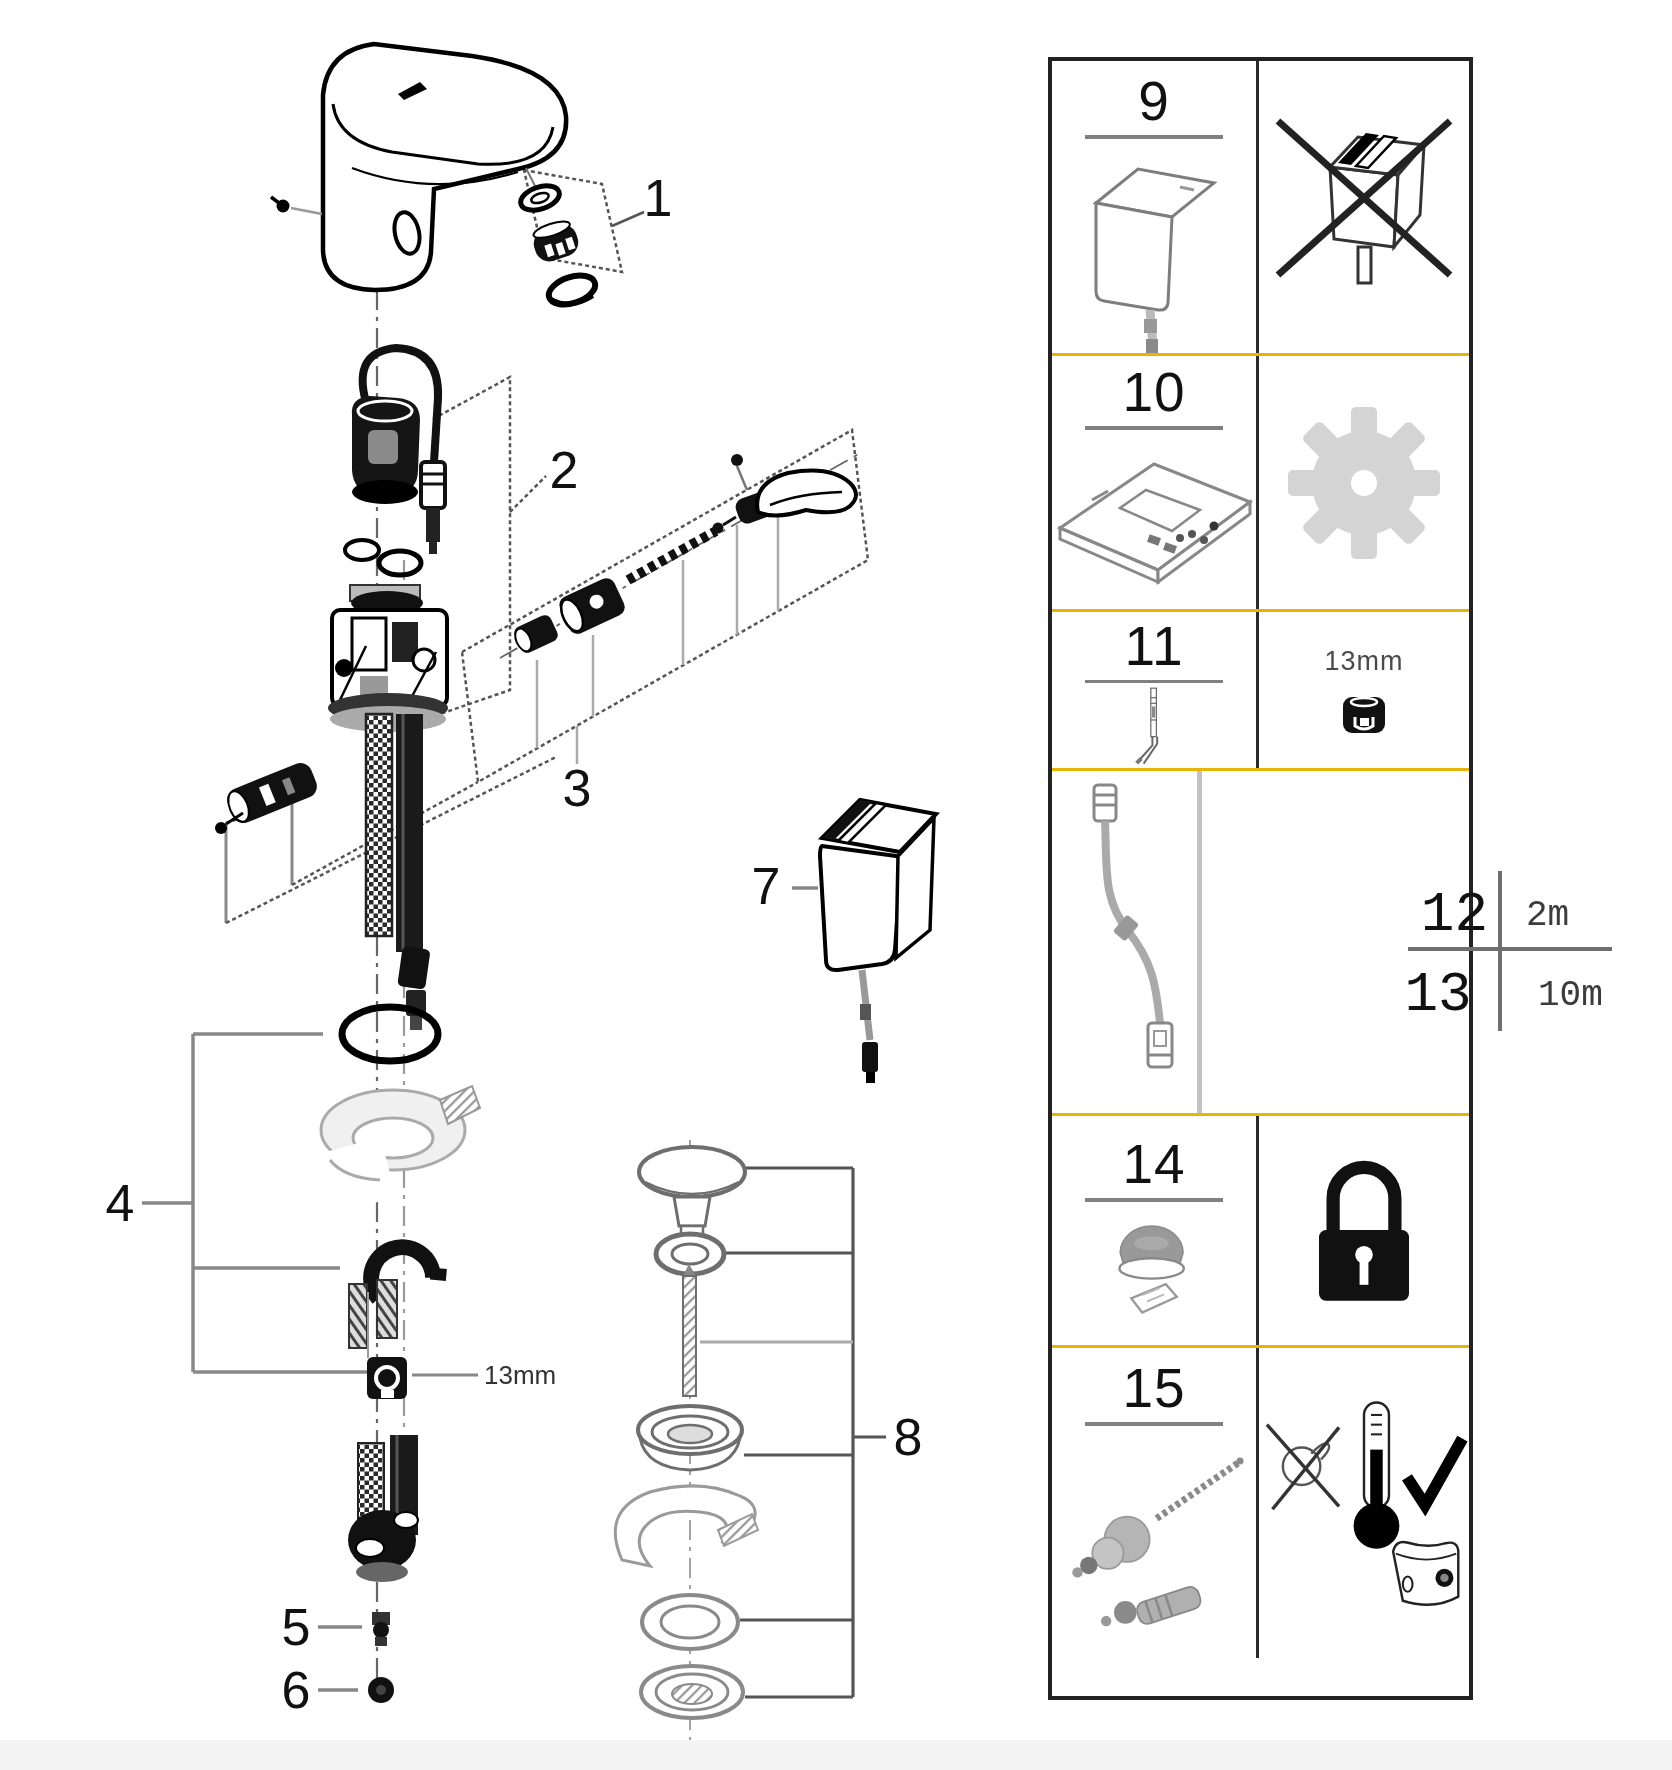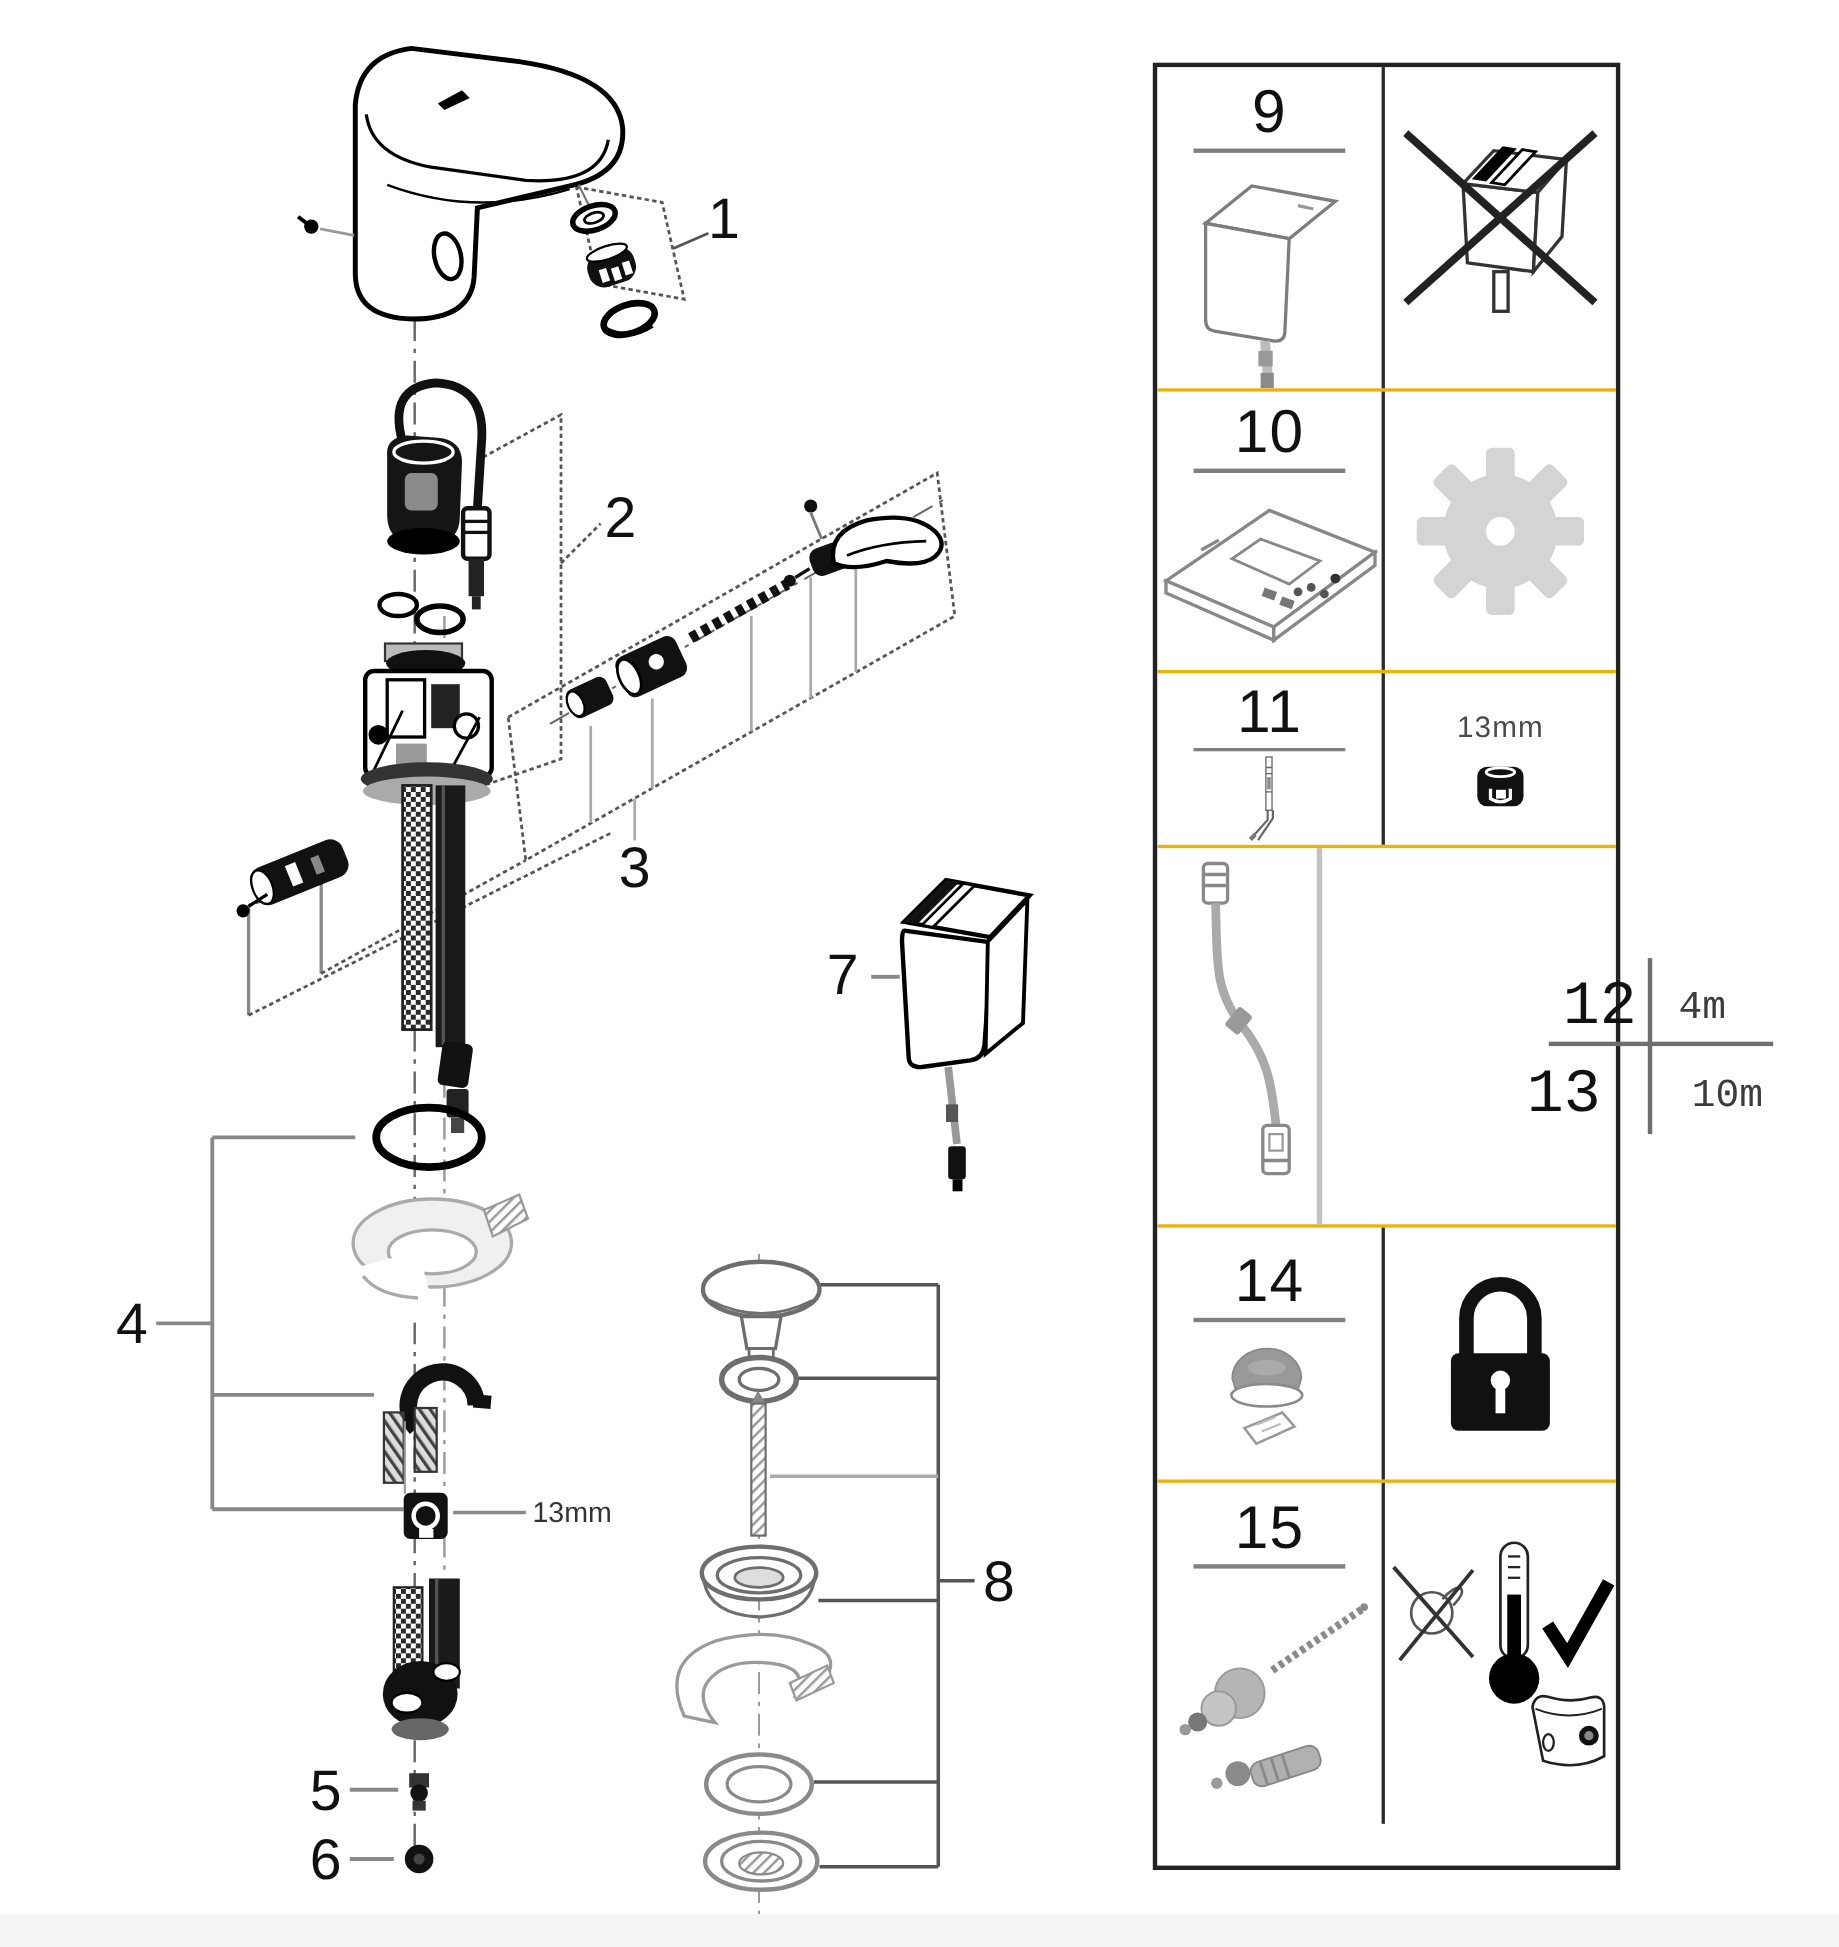--- a/index.html
+++ b/index.html
@@ -19,21 +19,21 @@
   .cell-r { flex:1; position:relative; display:flex; flex-direction:column;
             align-items:center; justify-content:center; }
   .pnum { font-size:55px; color:#111; line-height:1.05; margin-top:12px; letter-spacing:1px; }
   .pnum-line { width:138px; height:4px; background:#808080; margin-top:4px; }
   .mmtext { font-size:27px; color:#4a4a4a; letter-spacing:1px; }
   .r4-divider { position:absolute; left:145px; top:0; width:5px; height:100%; background:#c2c2c2; }
   .mini { position:absolute; left:170px; top:0; width:247px; height:100%;font-family:Liberation Mono, monospace; }
   .mini .vline { position:absolute; left:276px; top:100px; width:4px; height:160px; background:#6f6f6f; }
   .mini .hline { position:absolute; left:186px; top:176px; width:204px; height:4px; background:#6f6f6f; }
   .mini .n12 { position:absolute; left:166px; top:112px; width:100px; text-align:right; font-size:56px; color:#111; }
-  .mini .n13 { position:absolute; left:166px; top:192px; width:100px; text-align:left; font-size:56px; color:#111; }
+  .mini .n13 { position:absolute; left:166px; top:192px; width:100px; text-align:center; font-size:56px; color:#111; }
   .mini .v3m  { position:absolute; left:304px; top:124px; font-size:36px; color:#3c3c3c; }
   .mini .v10m { position:absolute; left:316px; top:204px; font-size:36px; color:#3c3c3c; }
 </style>
 </head>
 <body>
 
 <div id="stage">
 
 <svg id="diagram-svg" width="1040" height="1770" viewBox="0 0 1040 1770">
   <defs>
@@ -417,21 +417,21 @@
       <rect x="52" y="138" width="16" height="22" rx="3" fill="#999" transform="rotate(40 60 149)"></rect>
       <rect x="82" y="244" width="24" height="44" rx="4" fill="#fff" stroke="#888" stroke-width="3"></rect>
       <rect x="88" y="252" width="12" height="15" fill="#fff" stroke="#999" stroke-width="2"></rect>
       <line x1="82" y1="276" x2="106" y2="276" stroke="#888" stroke-width="3"></line>
     </svg>
     <div class="r4-divider"></div>
     <div class="mini">
       <div class="vline"></div>
       <div class="hline"></div>
       <div class="n12">12</div>
-      <div class="v3m">4m</div>
+      <div class="v3m">2m</div>
       <div class="n13">13</div>
       <div class="v10m">10m</div>
     </div>
   </div>
 
   <div class="prow" style="height:232px">
     <div class="cell-l">
       <div class="pnum" style="margin-top:20px">14</div>
       <div class="pnum-line"></div>
       <svg width="130" height="150" viewBox="0 0 130 180" style="margin-top:2px">

